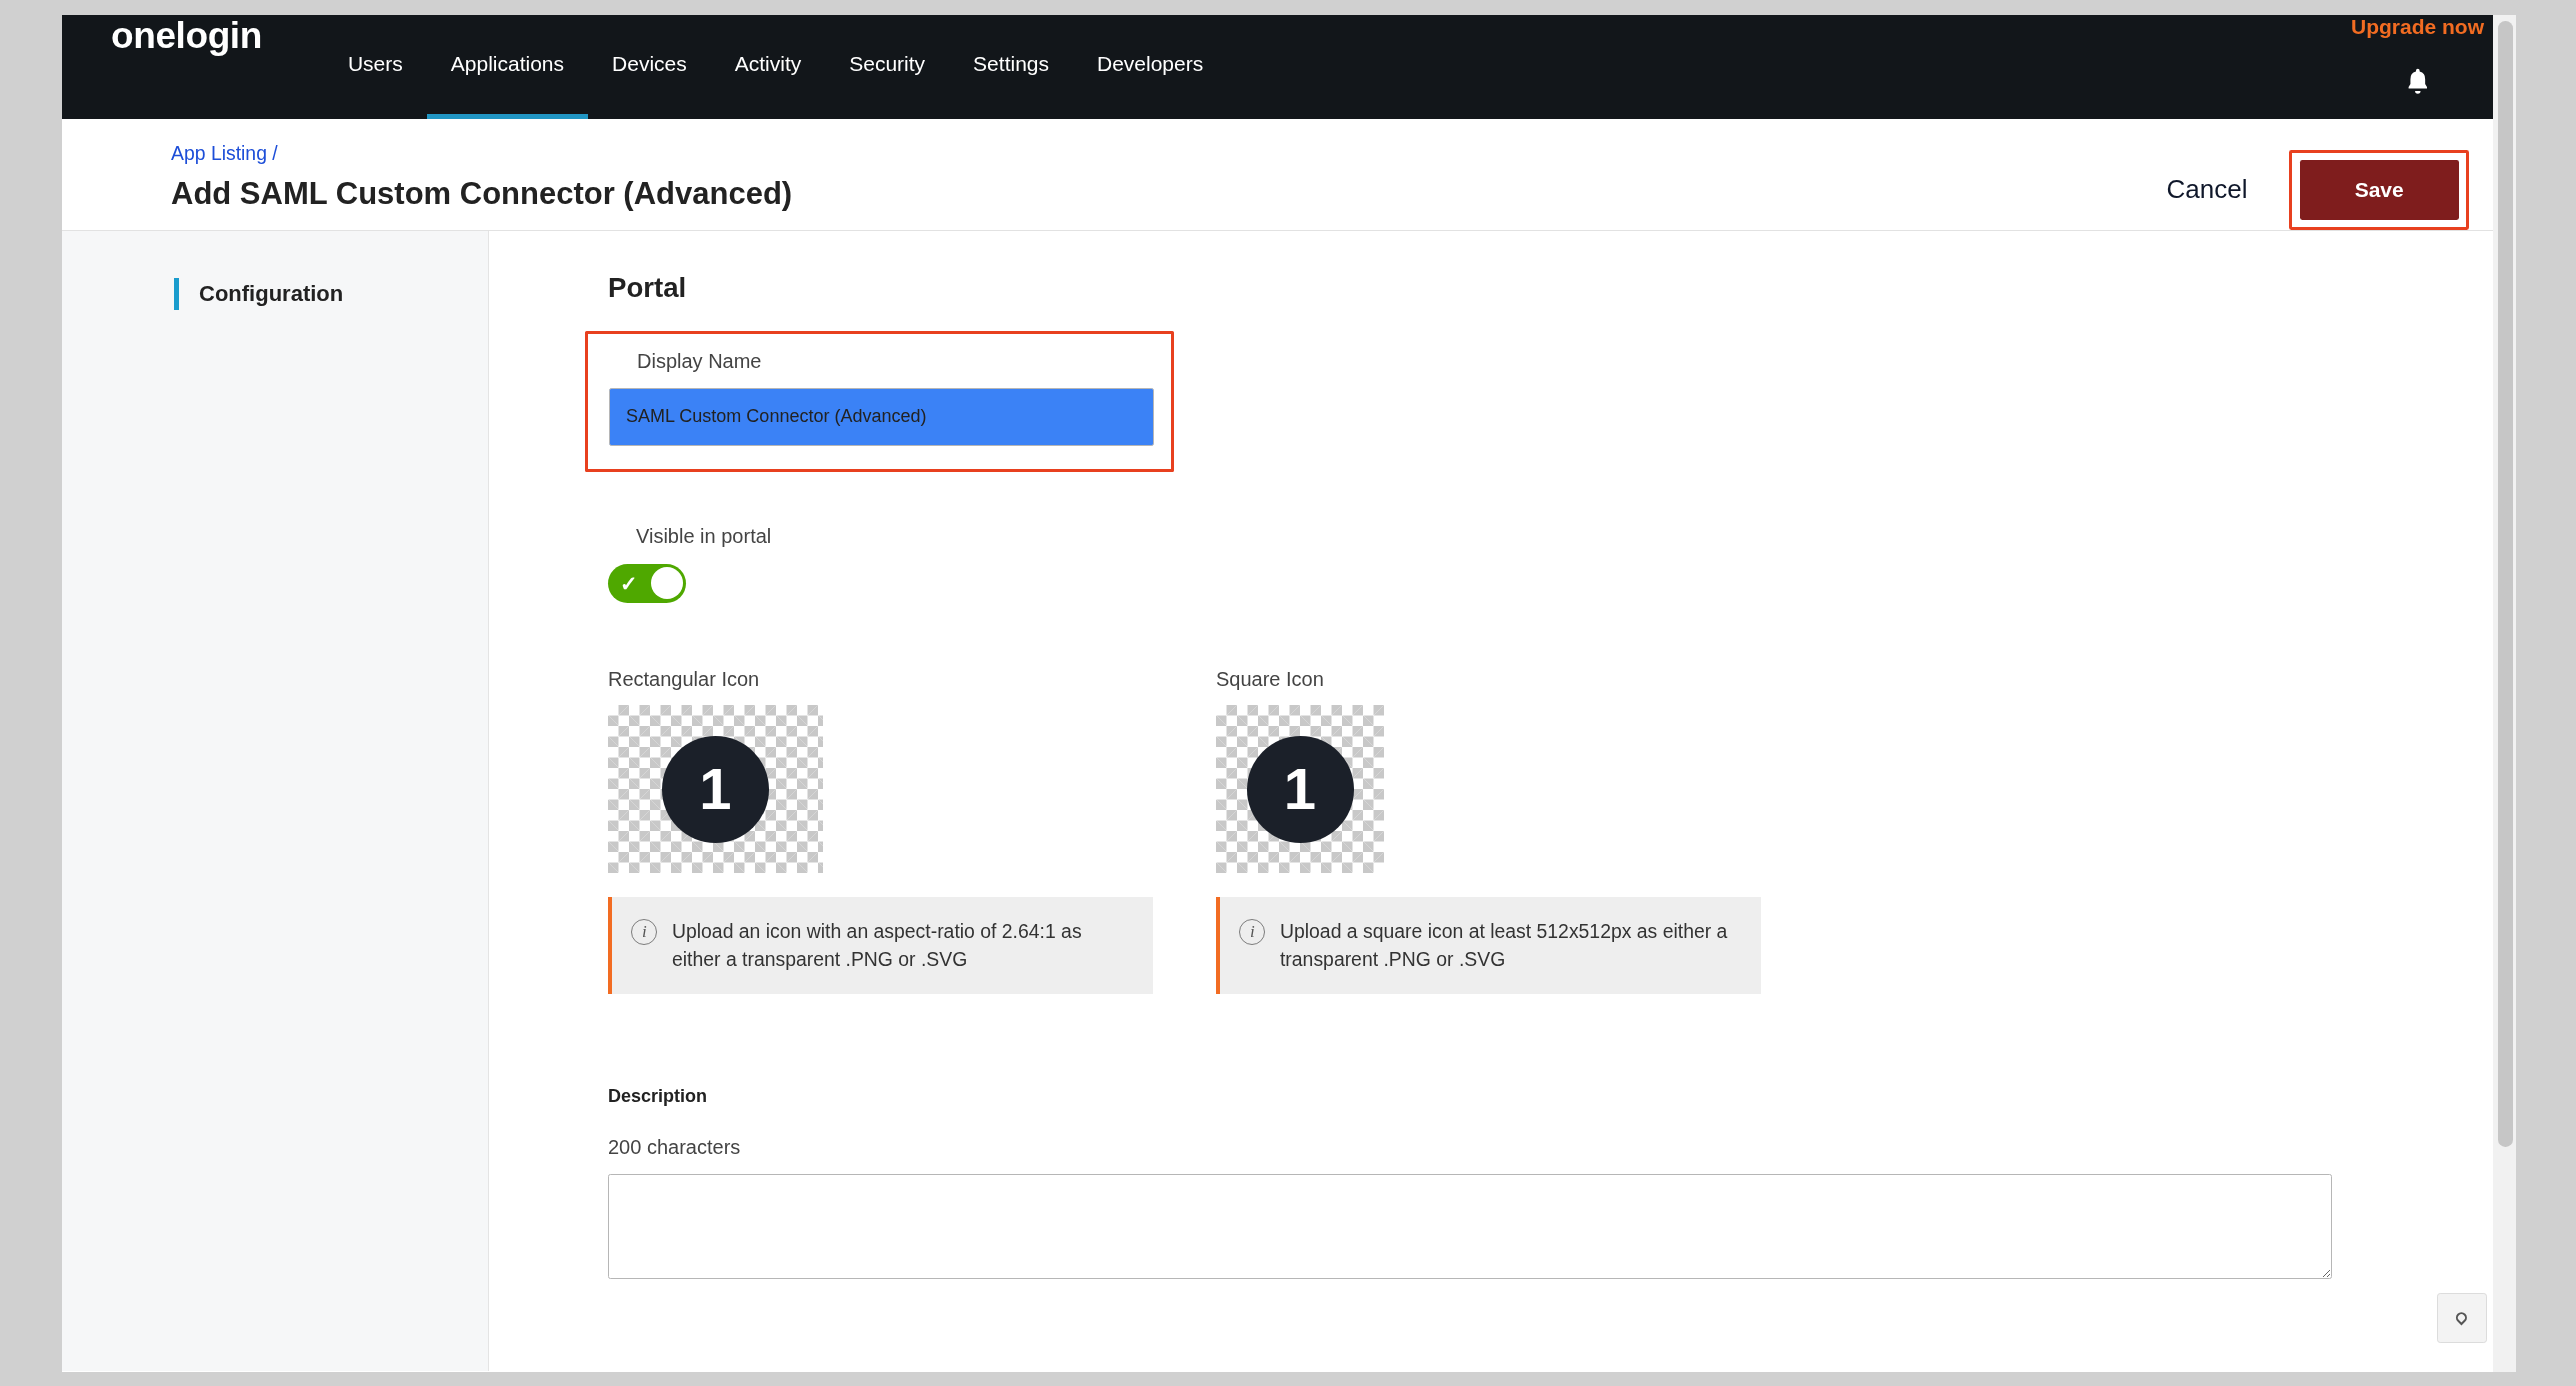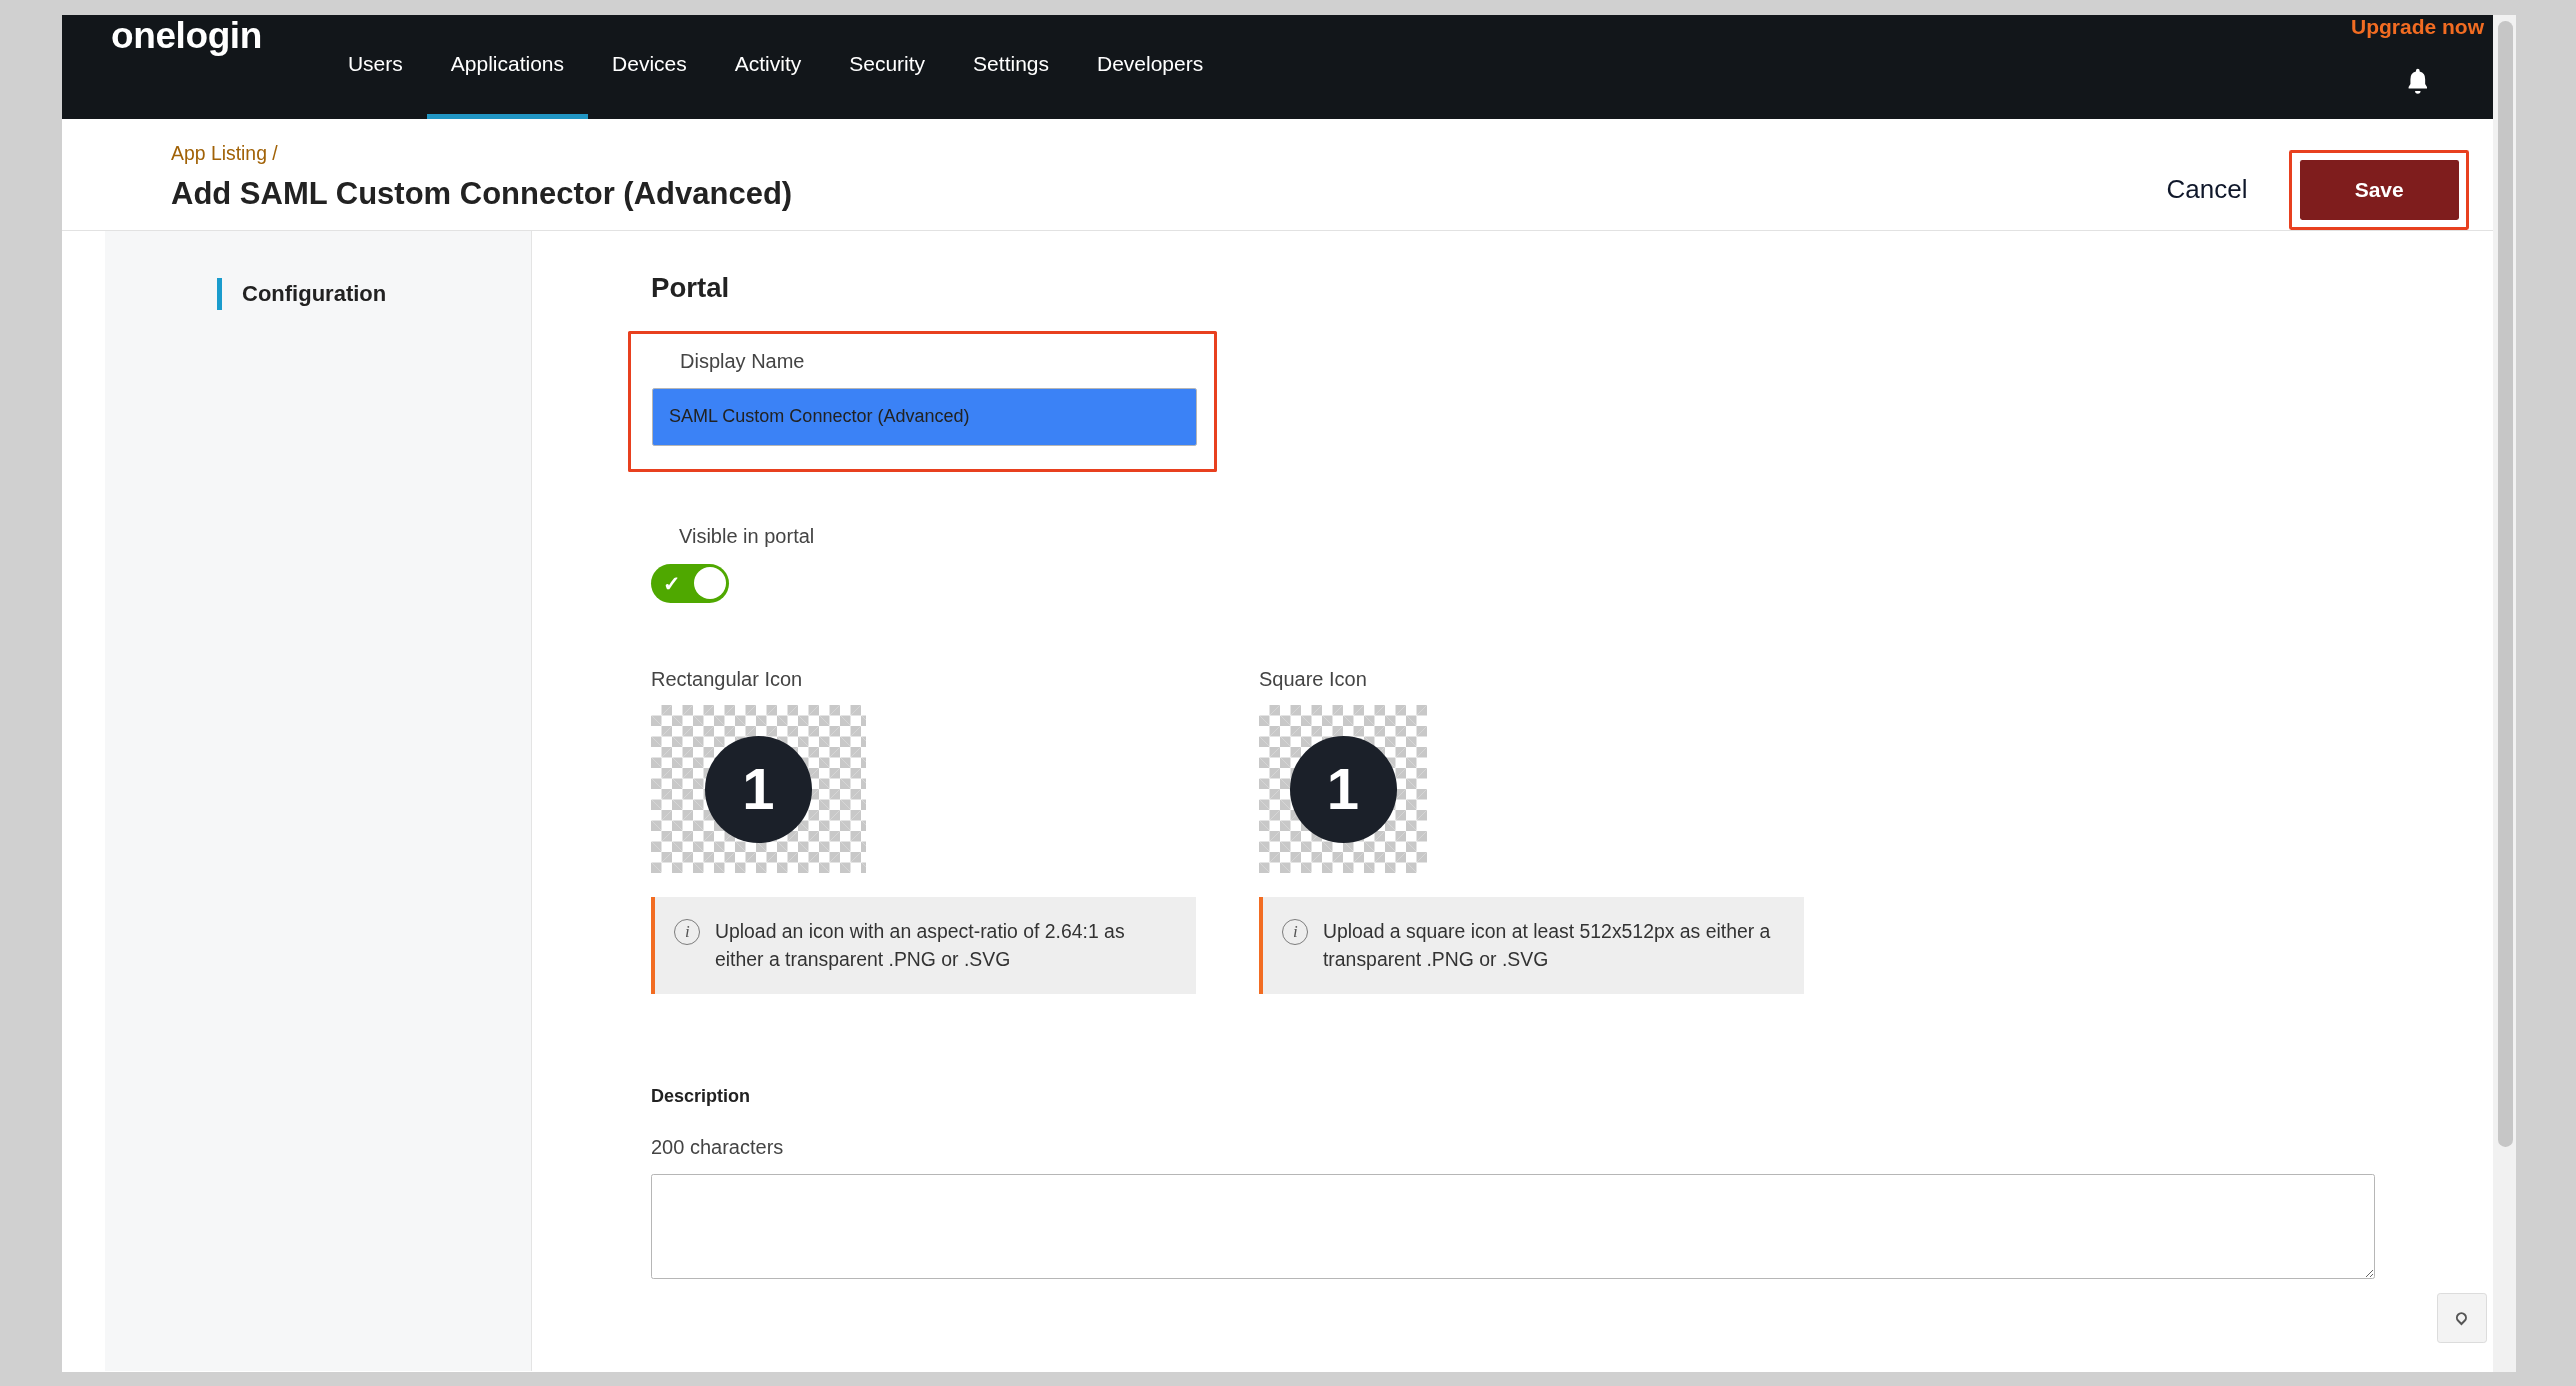--- a/index.html
+++ b/index.html
@@ -82,21 +82,21 @@
   
   .subheader {
     position: relative;
     height: 112px;
     background: #ffffff;
     border-bottom: 0.8px solid #e2e2e2;
     padding-left: 109px;
     padding-top: 23px;
   }
   .breadcrumb {
-    color: #a16207;
+    color: #1d4ed8;
     font-size: 19.4px;
     cursor: pointer;
   }
   .page-title {
     margin-top: 11.3px;
     font-size: 31px;
     font-weight: 700;
     color: #222;
   }
   .subheader-actions {
@@ -127,21 +127,21 @@
     font-weight: 700;
     border: none;
     width: 159px;
     height: 60px;
     border-radius: 2.4px;
     cursor: pointer;
     font-family: "Liberation Sans", sans-serif;
   }
 
   
-  .content { display: flex; height: 1140px; padding-left: 43px; }
+  .content { display: flex; height: 1140px; }
   .sidebar {
     width: 427px;
     background: #f6f7f8;
     border-right: 0.8px solid #e4e4e4;
     padding-top: 47px;
   }
   .side-item {
     display: flex; align-items: center;
     padding-left: 113px;
     position: relative;

